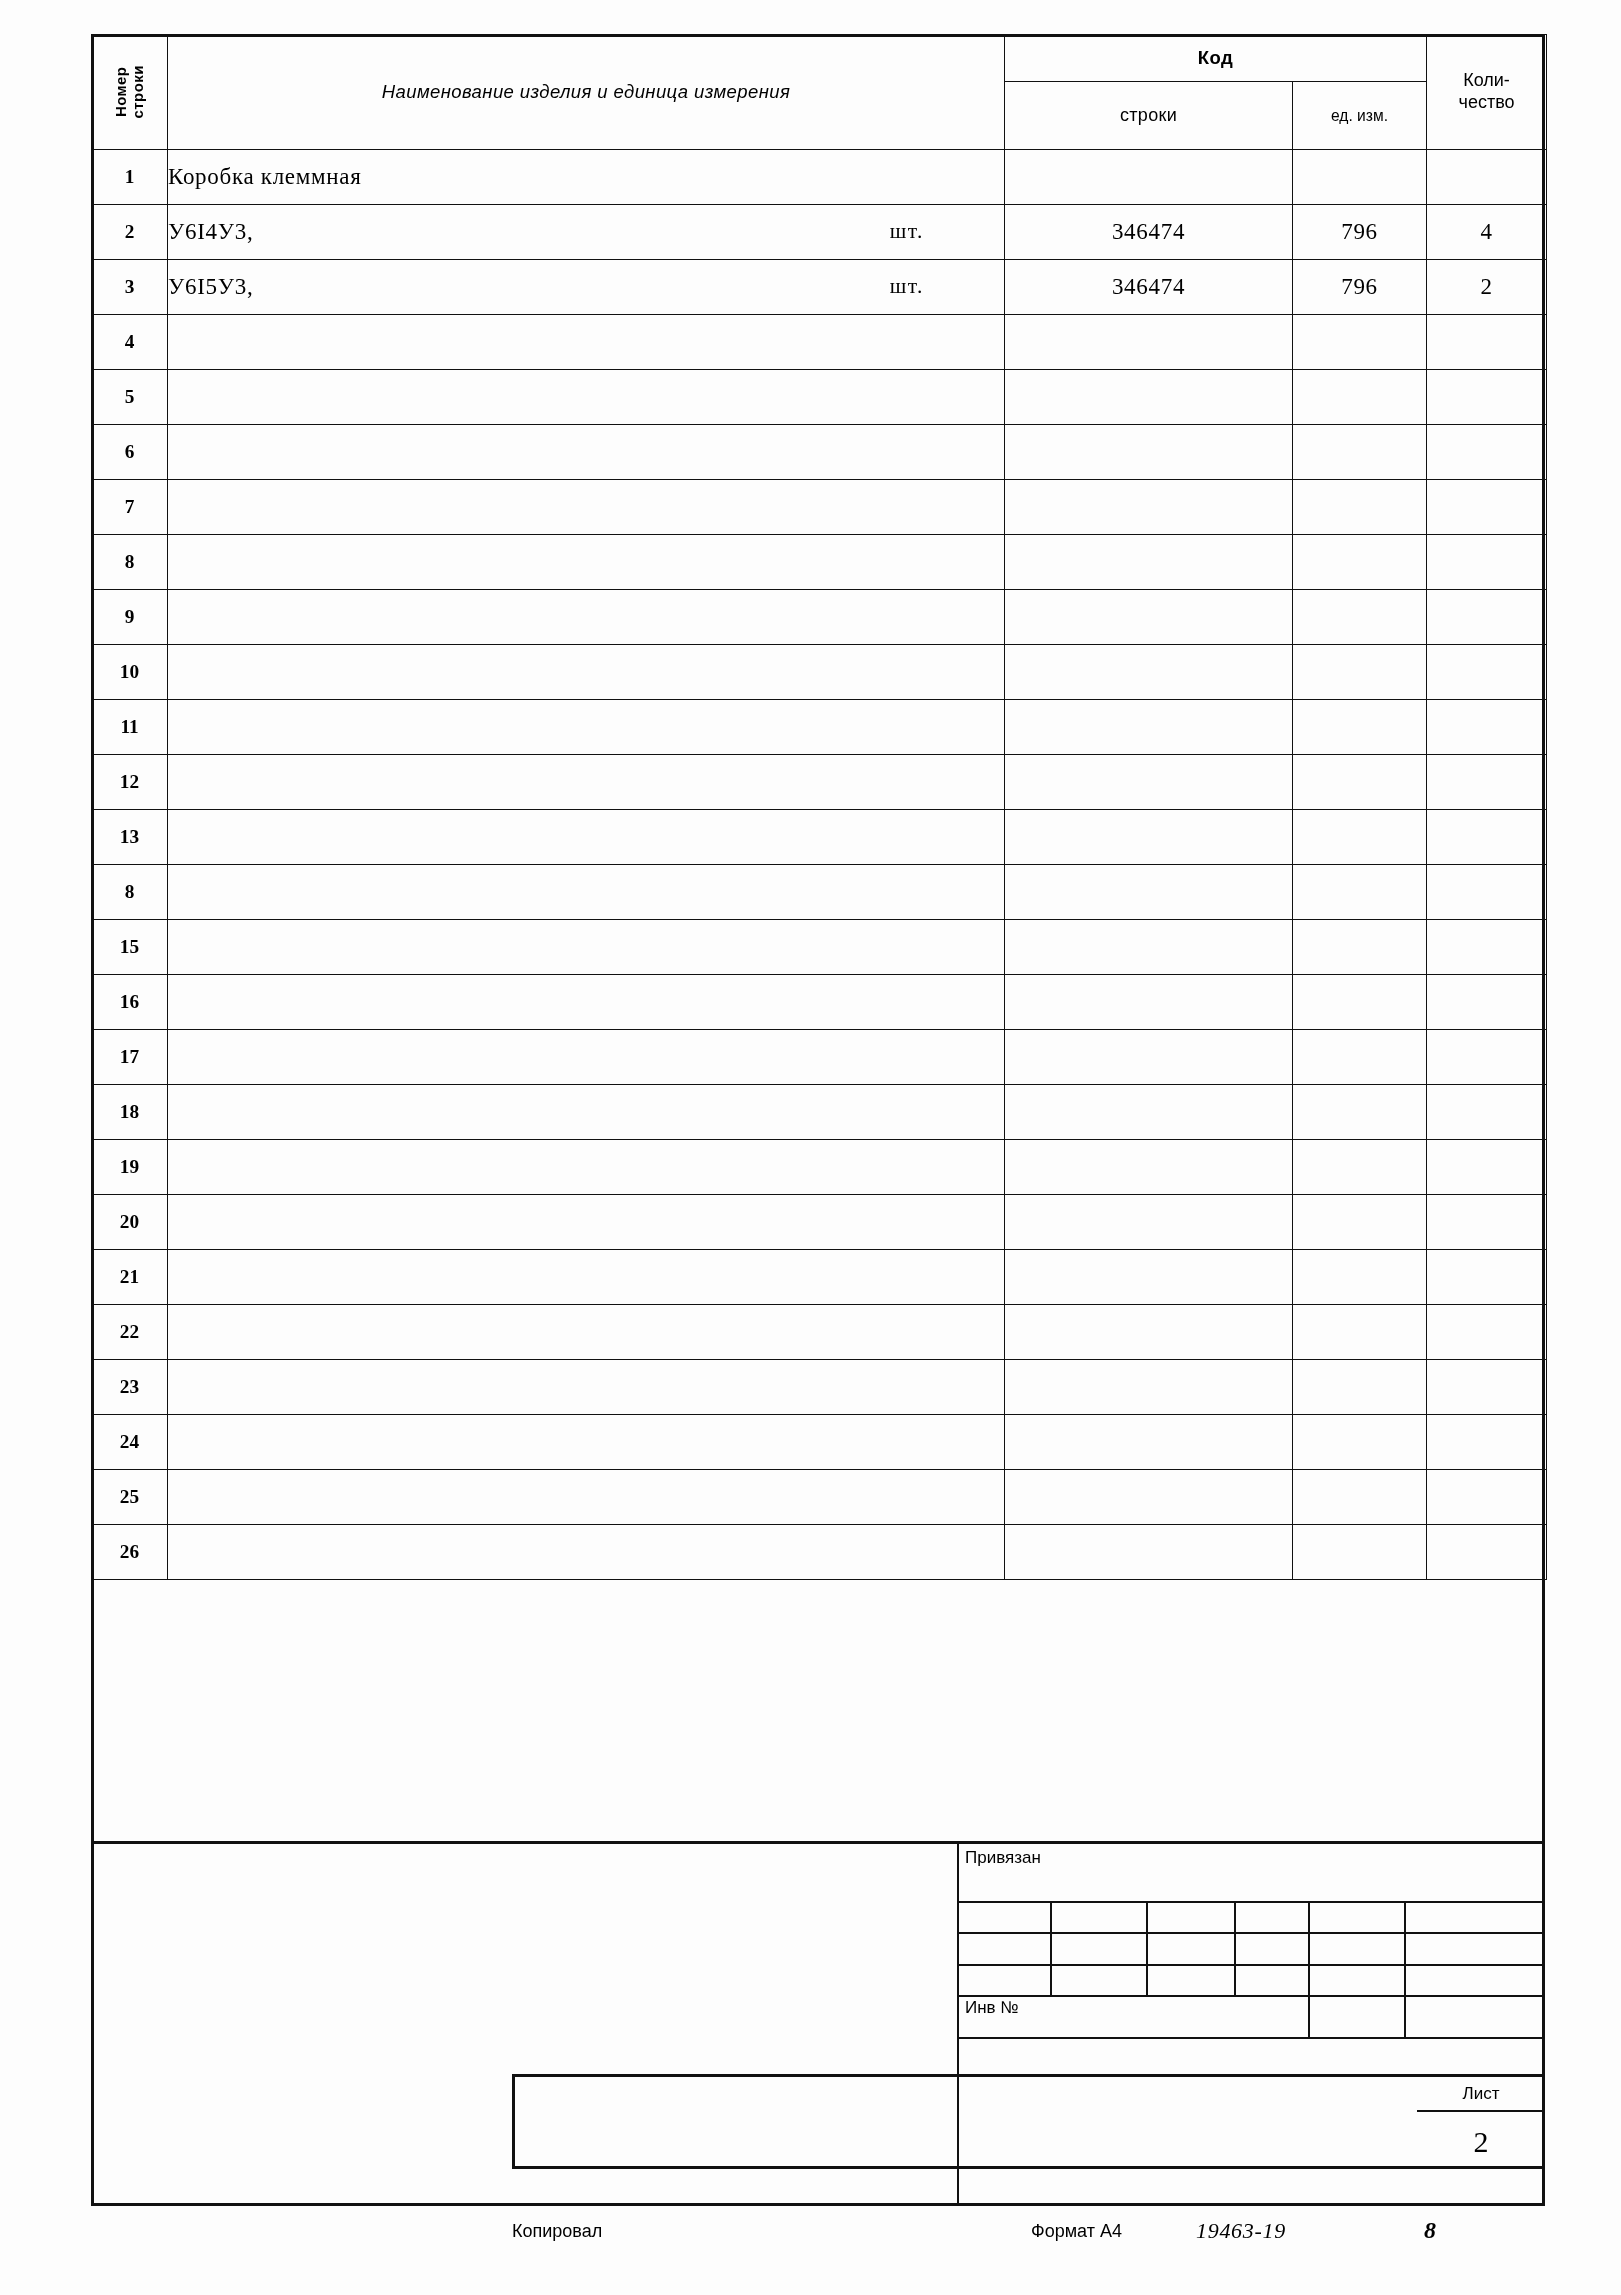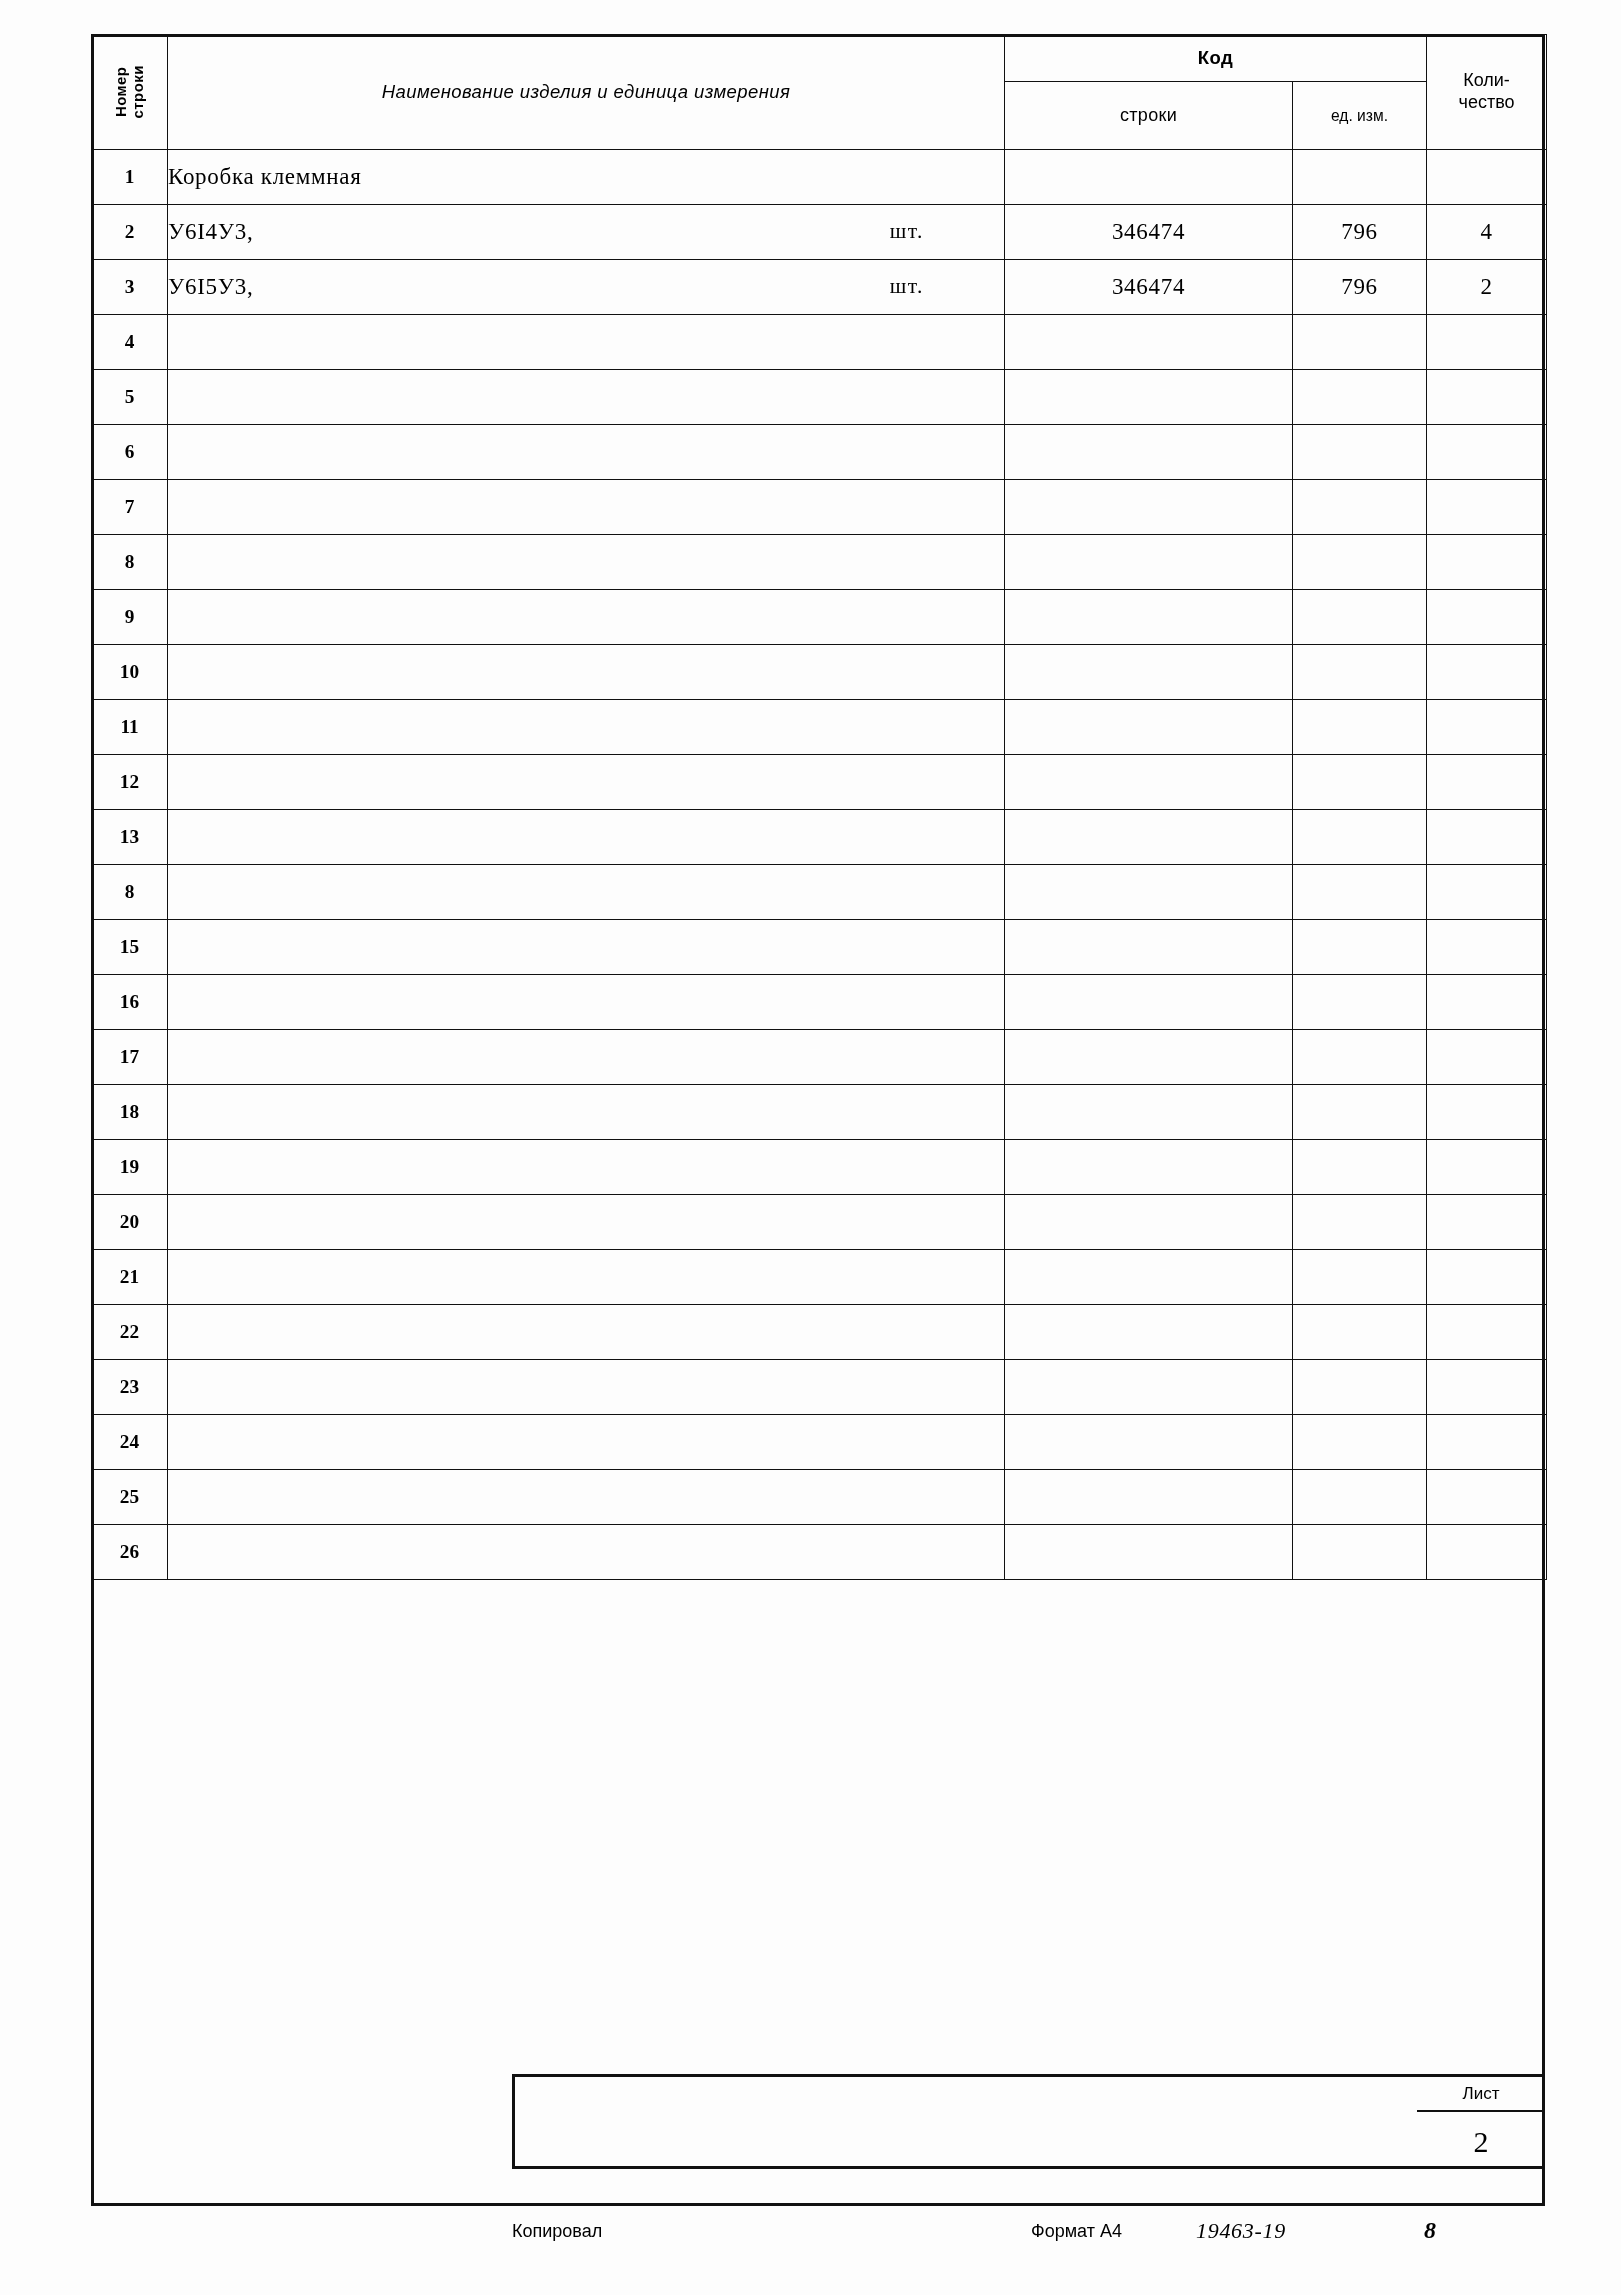--- a/index.html
+++ b/index.html
@@ -486,20 +486,41 @@
         <tr class="row-h">
           <td class="rownum">26</td>
           <td class="cell-name"><span></span><span class="unit"></span></td>
           <td class="cell-code"></td>
           <td class="cell-unit"></td>
           <td class="cell-qty"></td>
         </tr>
       </tbody>
   </table>
 
+  <div class="stamp">
+    <div class="stamp-left"></div>
+    <div class="stamp-right">
+      <div class="srow sr1">
+        <div class="s-label">Привязан</div>
+      </div>
+      <div class="srow sr2"></div>
+      <div class="srow sr3"></div>
+      <div class="srow sr4"></div>
+      <div class="srow sr5">
+        <div class="s-label" style="line-height:1.35;">Инв №</div>
+      </div>
+      <div class="vline v1"></div>
+      <div class="vline v2"></div>
+      <div class="vline v3"></div>
+      <div class="vline v4"></div>
+      <div class="vline v5"></div>
+      <div class="inv-v"></div>
+      <div class="inv-v2"></div>
+    </div>
+  </div>
 
   <div class="titlebar">
     <div class="sheet-box">
       <div class="sheet-label">Лист</div>
       <div class="sheet-num">2</div>
     </div>
   </div>
 
   <div class="footer">
     <div class="f-kopir">Копировал</div>

